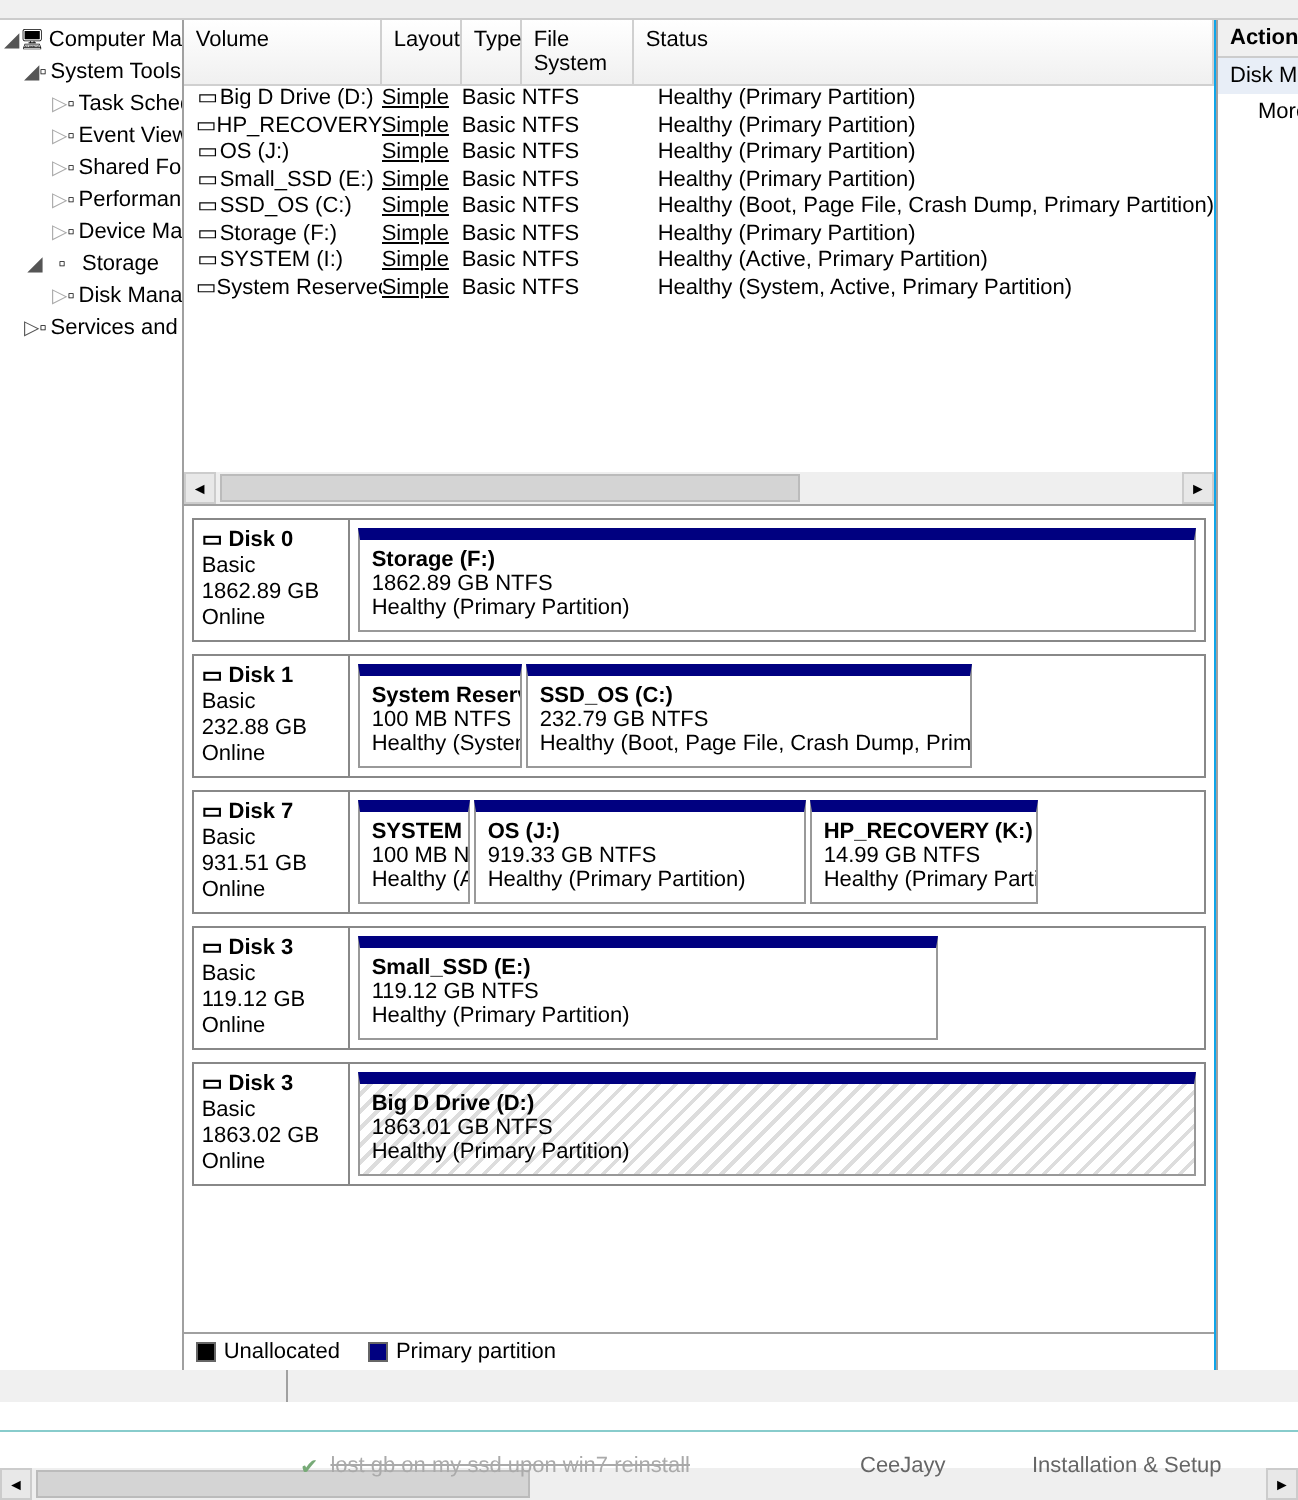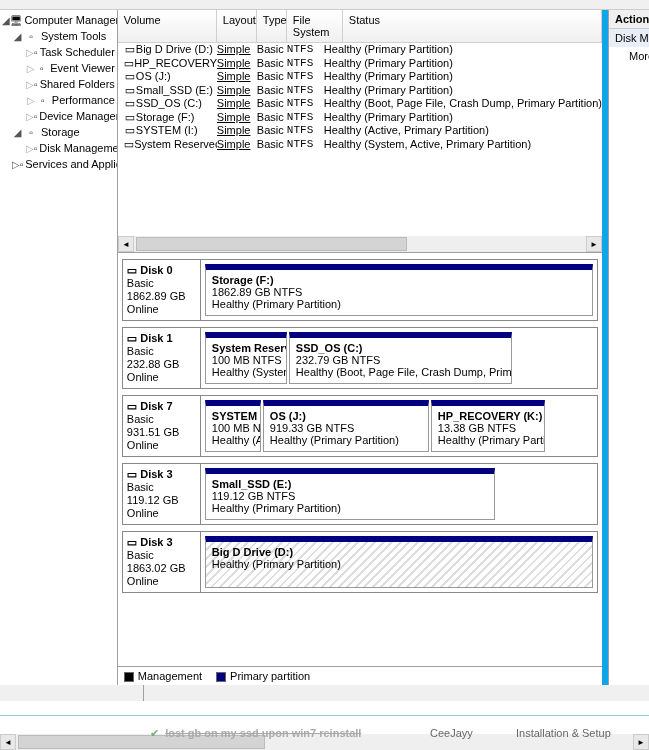--- a/index.html
+++ b/index.html
@@ -5,36 +5,36 @@
 * { box-sizing: border-box; margin: 0; padding: 0; }
 body { font-family: "Segoe UI", Tahoma, sans-serif; font-size: 11px; background: #fff; color: #000; width: 649px; height: 750px; overflow: hidden; position: relative; }
 .toolbar { height: 10px; background: #f0f0f0; border-bottom: 1px solid #ccc; }
 .main { display: flex; height: 675px; }
 .tree { width: 144px; border-right: 1px solid #a0a0a0; padding: 2px 0; overflow: hidden; }
 .tree-item { display: flex; align-items: center; padding: 1px 2px; white-space: nowrap; cursor: pointer; }
 .tree-item .exp { width: 11px; text-align: center; color: #555; font-size: 10px; }
 .tree-item .icn { width: 16px; height: 14px; margin-right: 2px; display: inline-flex; align-items: center; justify-content: center; font-size: 10px; }
 .tree-item.l1 { padding-left: 12px; }
 .tree-item.l2 { padding-left: 26px; }
-.center { flex: 1; display: flex; flex-direction: column; border-right: 6px solid #0ea5e9; }
+.center { flex: 1; display: flex; flex-direction: column; border-right: 1px solid #0ea5e9; }
 .vol-list { height: 242px; position: relative; }
 .vol-head { display: flex; border-bottom: 1px solid #d0d0d0; background: linear-gradient(#fff,#f0f0f0); }
 .vh { padding: 4px 6px; border-right: 1px solid #d0d0d0; font-size: 11px; }
 .vh.c0 { width: 99px; }
 .vh.c1 { width: 40px; }
 .vh.c2 { width: 30px; }
 .vh.c3 { width: 56px; }
 .vh.c4 { flex: 1; }
 .vol-row { display: flex; padding: 0 0 0 6px; line-height: 13.5px; }
 .vr { font-size: 11px; white-space: nowrap; overflow: hidden; }
 .vr.c0 { width: 93px; display: flex; align-items: center; }
 .vr.c0 .di { width: 12px; display: inline-block; text-align: center; }
 .vr.c1 { width: 40px; text-decoration: underline; }
 .vr.c2 { width: 30px; }
-.vr.c3 { width: 37px; font-family: Liberation Mono, monospace; }
+.vr.c3 { width: 68px; }
 .vr.c4 { flex: 1; }
 .hscroll { position: absolute; bottom: 0; left: 0; right: 0; height: 16px; background: #f0f0f0; display: flex; align-items: center; }
 .hscroll .arrow { width: 16px; height: 16px; background: #e8e8e8; border: 1px solid #ccc; font-size: 8px; display: flex; align-items: center; justify-content: center; }
 .hscroll .track { flex: 1; height: 16px; background: #efefef; position: relative; }
 .hscroll .thumb { position: absolute; top: 1px; bottom: 1px; background: #d4d4d4; border: 1px solid #bbb; }
 .disk-panel { flex: 1; overflow: hidden; border-top: 1px solid #a0a0a0; padding: 0 4px; }
 .disk { display: flex; margin-top: 6px; border: 1px solid #888; }
 .disk-left { width: 78px; border-right: 1px solid #888; padding: 4px; font-size: 11px; line-height: 13px; }
 .disk-left .dname { font-weight: bold; display: flex; align-items: center; }
 .disk-left .dname .di { margin-right: 3px; }
@@ -274,21 +274,21 @@
                 <div>100 MB NT</div>
                 <div>Healthy (A</div>
               </div>
               <div class="part" style="width:166px;">
                 <div class="pn">OS  (J:)</div>
                 <div>919.33 GB NTFS</div>
                 <div>Healthy (Primary Partition)</div>
               </div>
               <div class="part" style="width:114px;">
                 <div class="pn">HP_RECOVERY  (K:)</div>
-                <div>13.38 GB NTFS</div>
+                <div>14.99 GB NTFS</div>
                 <div>Healthy (Primary Partition)</div>
               </div>
             </div>
           </div>
           <div class="disk">
             <div class="disk-left">
               <div class="dname">
                 <span class="di">▭</span>
                 <span>Disk 3</span>
               </div>
@@ -310,29 +310,30 @@
                 <span class="di">▭</span>
                 <span>Disk 3</span>
               </div>
               <div>Basic</div>
               <div>1863.02 GB</div>
               <div>Online</div>
             </div>
             <div class="disk-right">
               <div class="part hatched" style="flex:1;">
                 <div class="pn">Big D Drive  (D:)</div>
+                <div>1863.01 GB NTFS</div>
                 <div>Healthy (Primary Partition)</div>
               </div>
             </div>
           </div>
         </div>
     </div>
 
     <div class="legend">
-      <span><span class="sw" style="background:#000;"></span><span>Management</span></span>
+      <span><span class="sw" style="background:#000;"></span><span>Unallocated</span></span>
       <span><span class="sw" style="background:#000080;"></span><span>Primary partition</span></span>
     </div>
   </div>
 
   <div class="actions">
     <div class="actions-head">Actions</div>
     <div class="actions-item">Disk Management</div>
     <div class="actions-sub">More Actions</div>
   </div>
 </div>
@@ -344,16 +345,16 @@
       <div class="track">
           <div class="thumb" style="left:2px;width:40%"></div>
         </div>
       <div class="arrow">►</div>
     </div>
   </div>
 </div>
 
 <div class="footer">
   <span class="check">✔</span>
-  <span style="text-decoration:line-through;color:#aaa;font-weight:bold;">lost gb on my ssd upon win7 reinstall</span>
+  <span style="text-decoration:line-through;color:#aaa;">lost gb on my ssd upon win7 reinstall</span>
   <span style="position:absolute;left:430px;">CeeJayy</span>
   <span style="position:absolute;left:516px;">Installation &amp; Setup</span>
 </div>
 
 </body></html>

